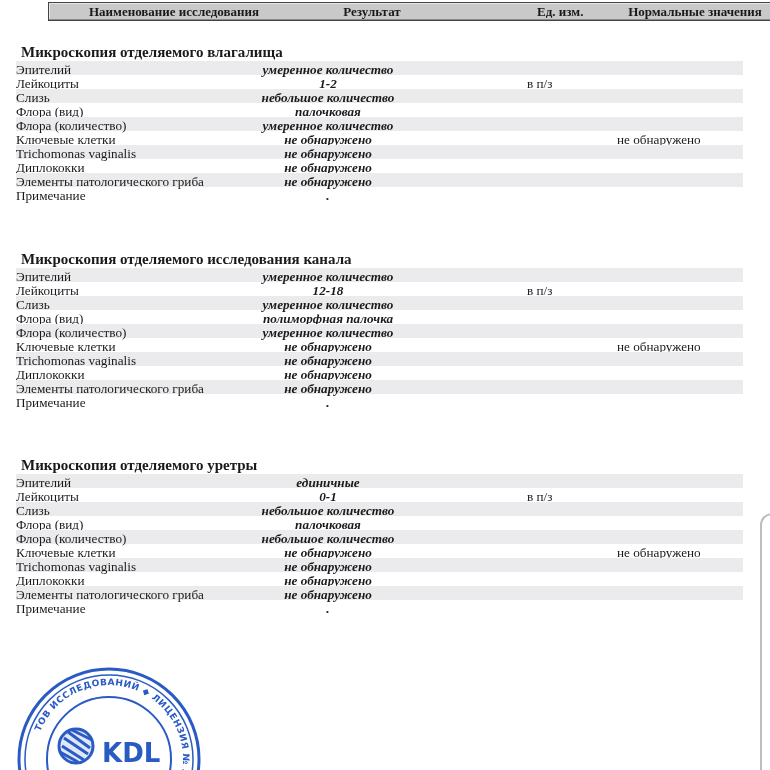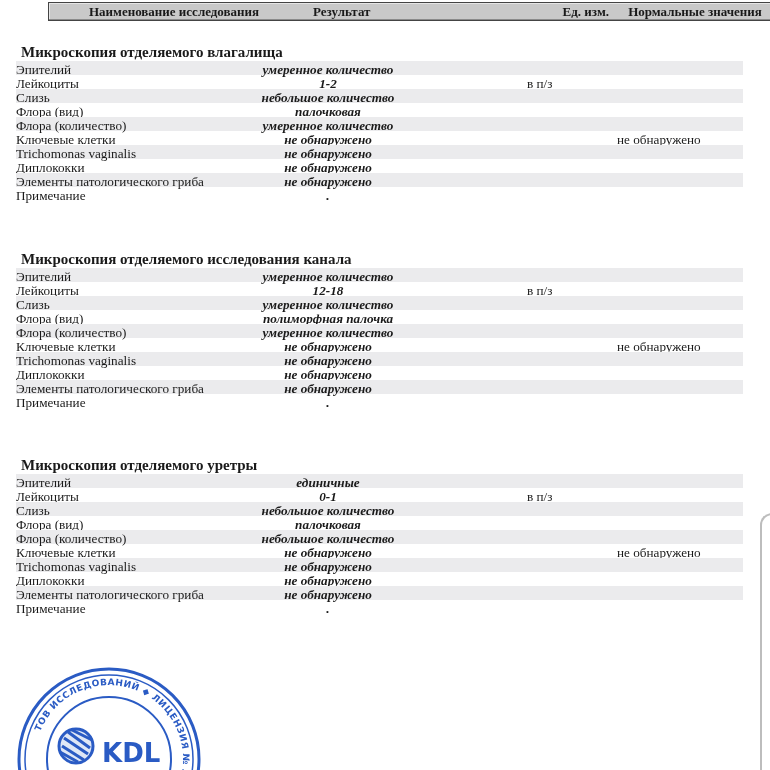--- a/index.html
+++ b/index.html
@@ -9,22 +9,22 @@
       color: #1a1a1a;
     }
     .header {
       position: absolute; left: 16px; top: 2px; width: 725px; height: 17px;
       background: #c9c9c9; border: 1px solid #444;
       box-shadow: inset -1px -1px 0 #8a8a8a, inset 1px 1px 0 #e6e6e6;
       font-weight: bold; font-size: 13px; line-height: 17px; margin-left: 32px;
     }
     .header span { position: absolute; top: 0; white-space: nowrap; }
     .h-name { left: 0; width: 250px; text-align: center; }
-    .h-result { left: 264px; width: 150px; }
-    .h-unit { left: 488px; width: 72px; text-align: right; }
+    .h-result { left: 248px; width: 150px; text-align: center; }
+    .h-unit { left: 488px; width: 72px; text-align: left; }
     .h-norm { left: 570px; width: 152px; text-align: center; }
 
     .section { position: absolute; left: 0; width: 770px; }
     .section-title {
       position: absolute; left: 21px; top: 0; height: 20px;
       font-weight: bold; font-size: 15px; line-height: 20px; white-space: nowrap;
     }
     .rows { position: absolute; left: 16px; top: 19px; width: 727px; }
     .row {
       position: relative; height: 14px; font-size: 13.2px; line-height: 18.6px;

